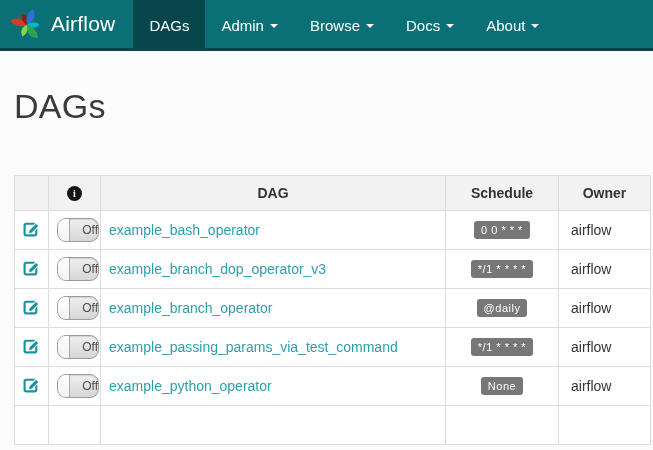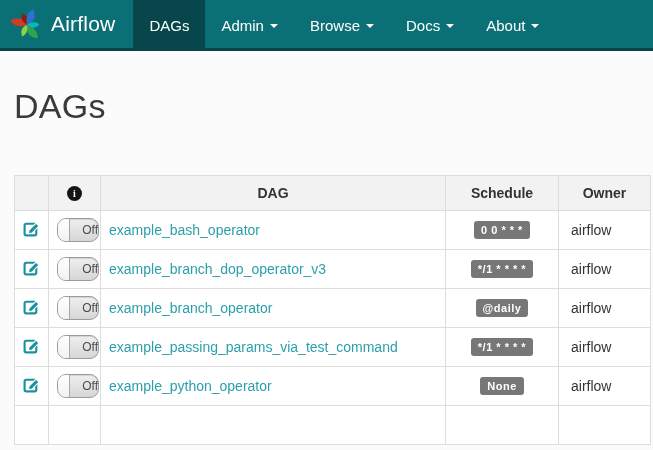--- a/index.html
+++ b/index.html
@@ -114,21 +114,21 @@
     line-height:15px;text-align:center;
     font-family:"Liberation Serif", serif;
     vertical-align:middle;
   }
   td .info-circle{margin-left:6px;}
   
   .badge{
     display:inline-block;
     background:var(--badge-bg);
     color:#fff;
-    font-size:11px;font-weight:bold;
+    font-size:11px;font-weight:normal;
     padding:3px 7px;
     border-radius:3px;
     letter-spacing:.5px;
     white-space:nowrap;
   }
   
   .edit-icon{display:inline-block;width:17px;height:17px;cursor:pointer;}
   
   .toggle{
     width:42px;height:24px;

